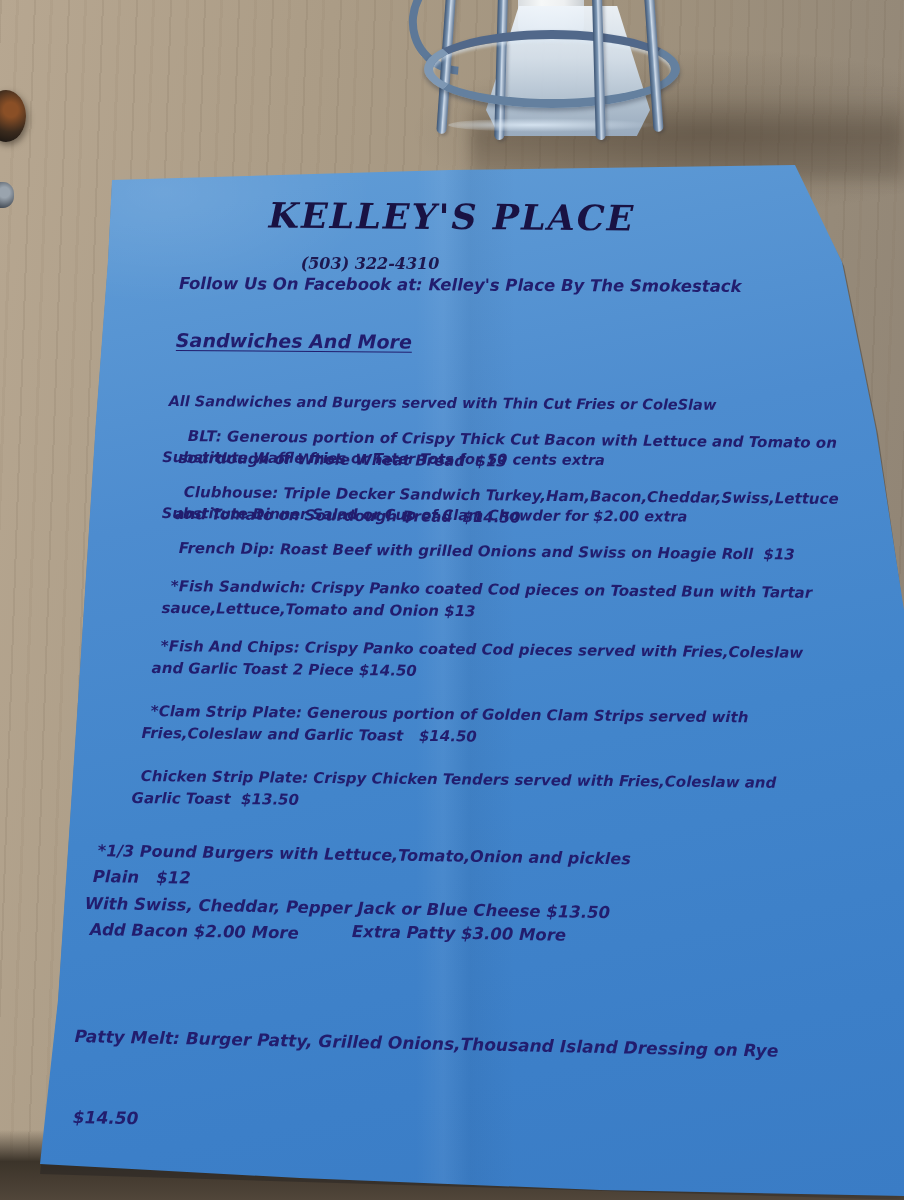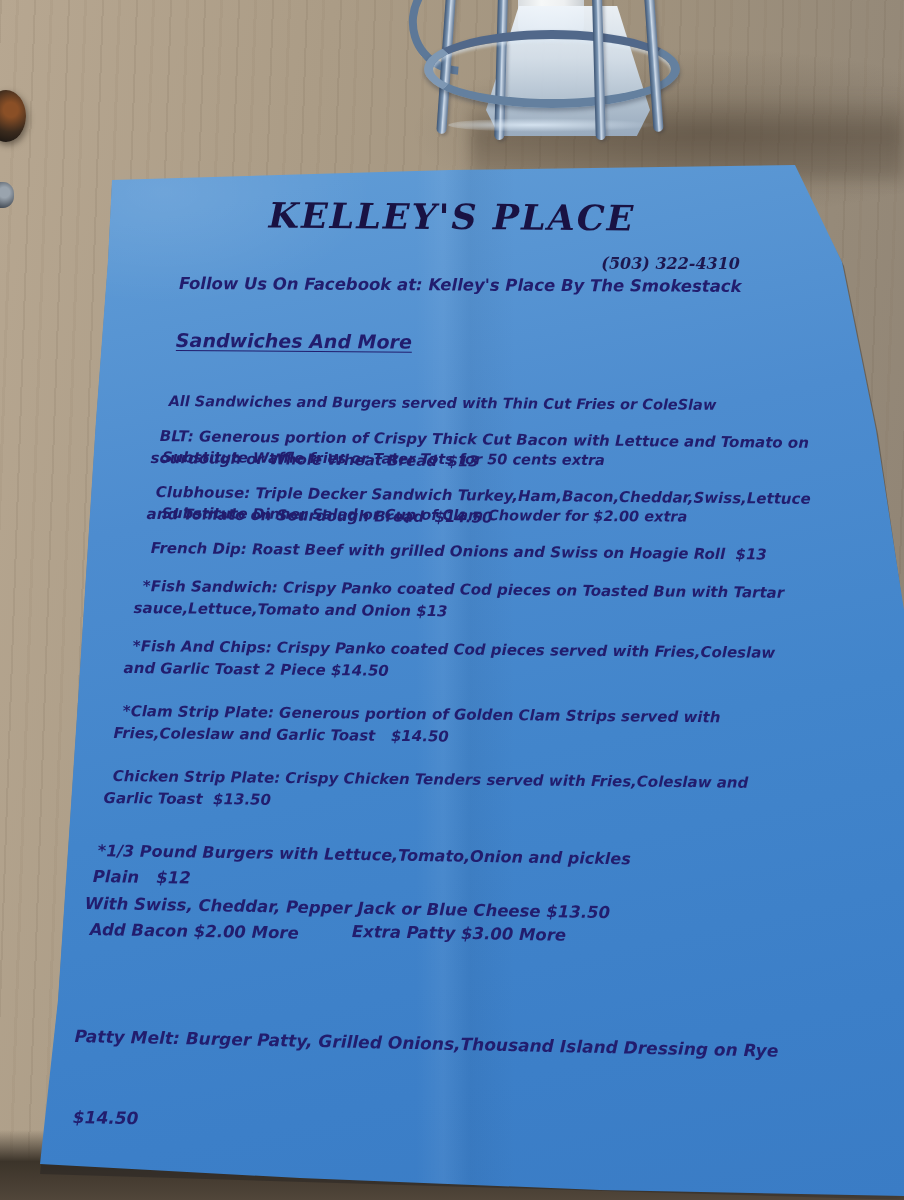--- a/index.html
+++ b/index.html
@@ -84,33 +84,33 @@
       linear-gradient(168deg,#73a8dc 0%,#619bd6 0%,#5e9ad5 18%,#4d8CCF 40%,#4285cb 62%,#3c7fc8 85%,#3a7cc5 100%);
   }
   .ink{color:#221d6e;}
   .abs{position:absolute;white-space:pre;}
   .menu-title{
     left:0;top:196px;width:904px;text-align:center;
     font-family:"DejaVu Serif",serif;font-style:italic;font-weight:bold;
     font-size:35px;letter-spacing:2px;color:#191243;transform:rotate(0.5deg);
   }
   .menu-phone{
-    left:0;top:254px;width:740px;text-align:right;
+    left:0;top:254px;width:740px;text-align:center;
     font-family:"DejaVu Serif",serif;font-style:italic;font-weight:bold;
     font-size:16px;color:#1d1850;
   }
   .menu-facebook{left:179px;top:274px;font-size:16.5px;font-style:italic;font-weight:bold;transform:rotate(0.3deg);transform-origin:left top;}
   .section-heading{
     left:176px;top:329px;font-size:19px;font-style:italic;font-weight:bold;
     text-decoration:underline;text-underline-offset:3px;transform:rotate(0.4deg);transform-origin:left top;
   }
   .section-notes{left:163px;top:355px;font-size:14.5px;font-style:italic;font-weight:bold;line-height:18.6px;transform:rotate(0.4deg);transform-origin:left top;}
   .section-notes .note-line{white-space:pre;}
   .section-notes .note-line:first-child{margin-left:6px;}
-  .menu-items{position:absolute;inset:0;}
+  .menu-items{position:absolute;inset:0;margin-left:28px;}
   .menu-item{position:absolute;font-size:15px;font-style:italic;font-weight:bold;color:#221d6e;line-height:21.5px;transform:rotate(0.6deg);transform-origin:left top;}
   .menu-item .menu-line{white-space:pre;}
   .menu-item .menu-line.first{margin-left:9px;}
   .menu-item:nth-child(1){left:151px;top:426px;}
   .menu-item:nth-child(2){left:147px;top:482px;}
   .menu-item:nth-child(3){left:142px;top:538px;}
   .menu-item:nth-child(4){left:134px;top:576px;}
   .menu-item:nth-child(5){left:124px;top:636px;}
   .menu-item:nth-child(6){left:114px;top:701px;}
   .menu-item:nth-child(7){left:104px;top:766px;}

